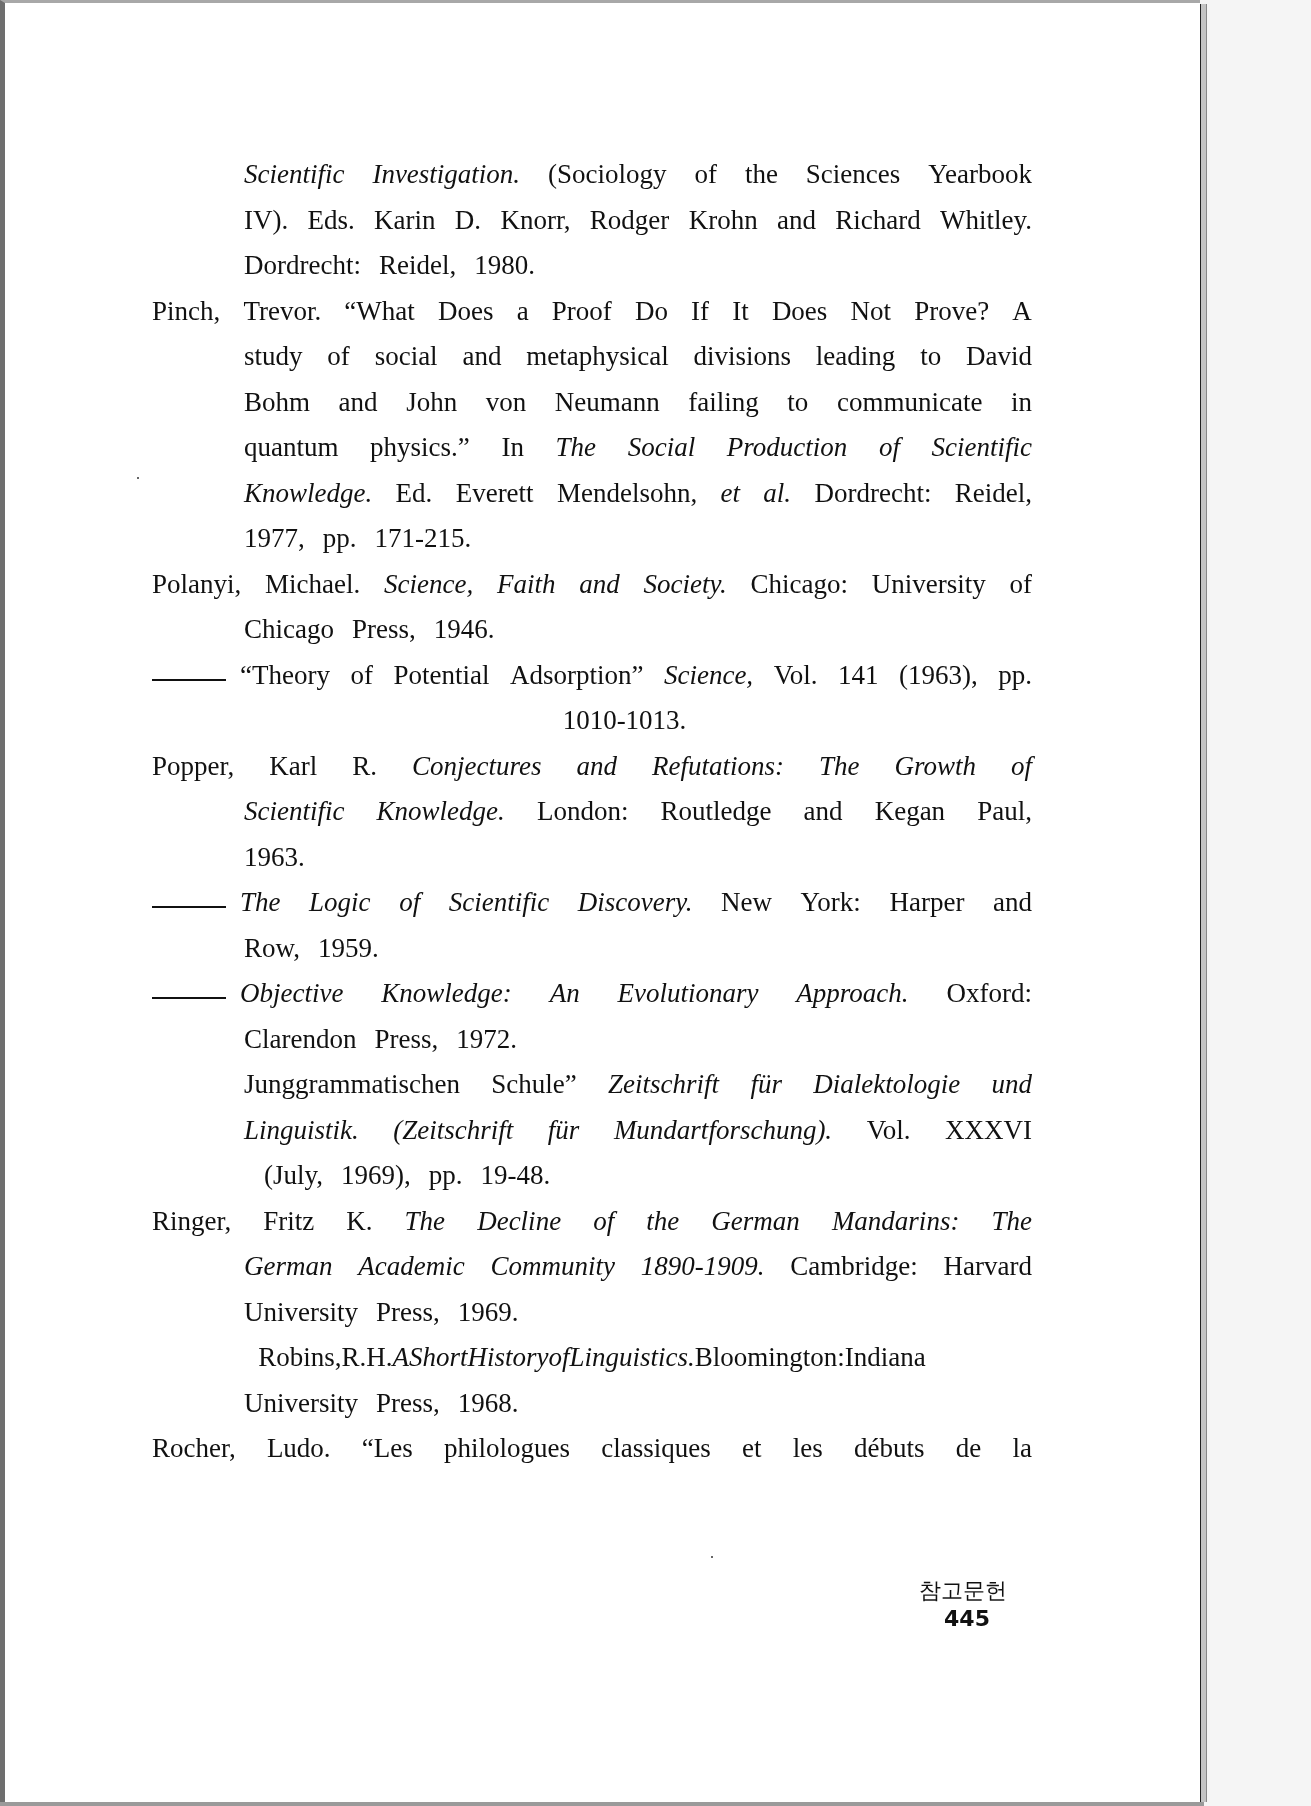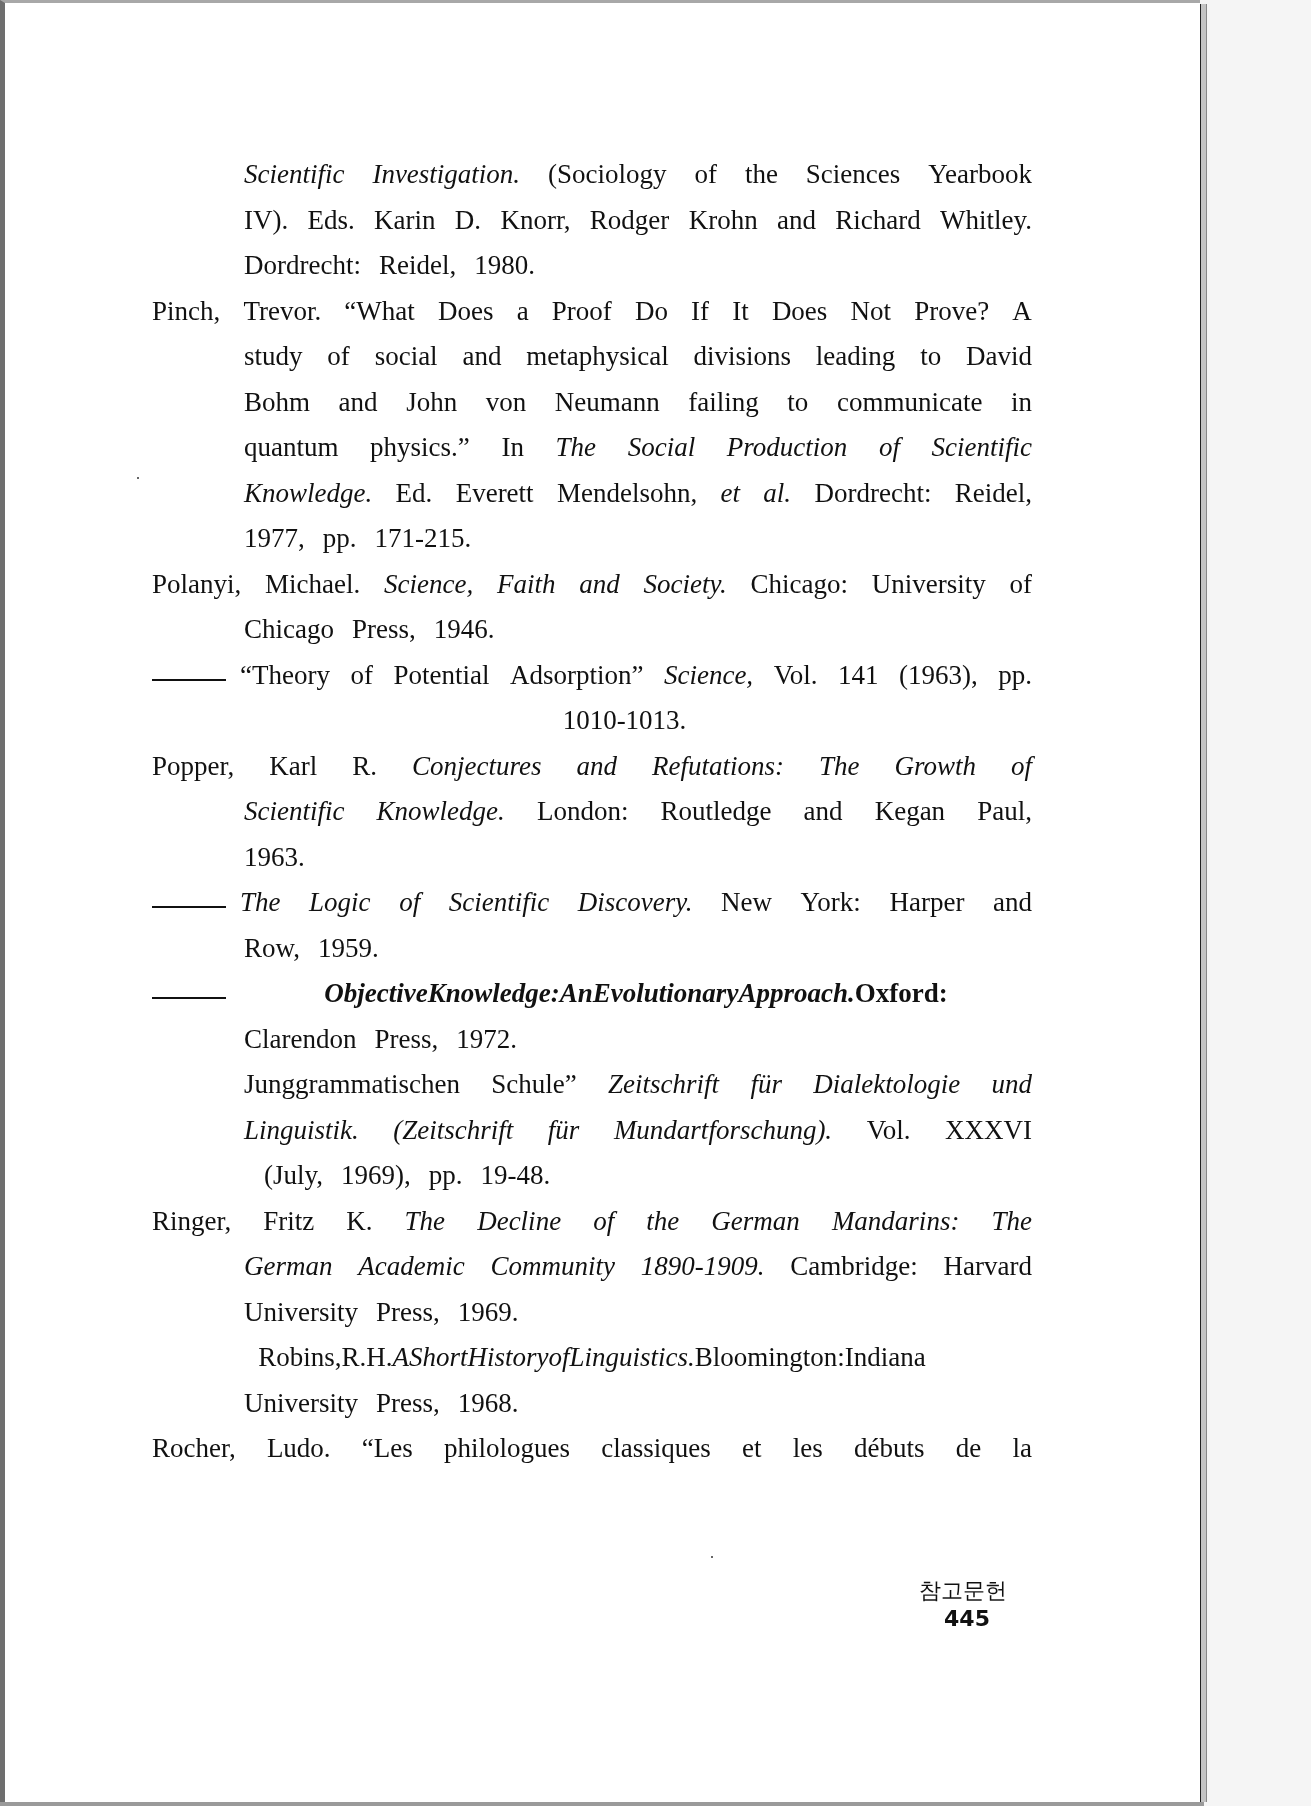--- a/index.html
+++ b/index.html
@@ -246,21 +246,21 @@
       </span>
     </div>
     <div class="line indent last">
       <span style="display: flex; flex: 1 1 0%; justify-content: flex-start;">
         <span style="margin-right: 9px;"><span>Row,</span></span>
         <span style="margin-right: 9px;"><span>1959.</span></span>
       </span>
     </div>
     <div class="line">
       <span class="dash"></span>
-      <span style="display: flex; flex: 1 1 0%; justify-content: center; font-weight: bold;">
+      <span style="display: flex; flex: 1 1 0%; justify-content: space-between;">
         <span><span class="i">Objective</span></span>
         <span><span class="i">Knowledge:</span></span>
         <span><span class="i">An</span></span>
         <span><span class="i">Evolutionary</span></span>
         <span><span class="i">Approach.</span></span>
         <span><span>Oxford:</span></span>
       </span>
     </div>
     <div class="line indent last">
       <span style="display: flex; flex: 1 1 0%; justify-content: flex-start;">

